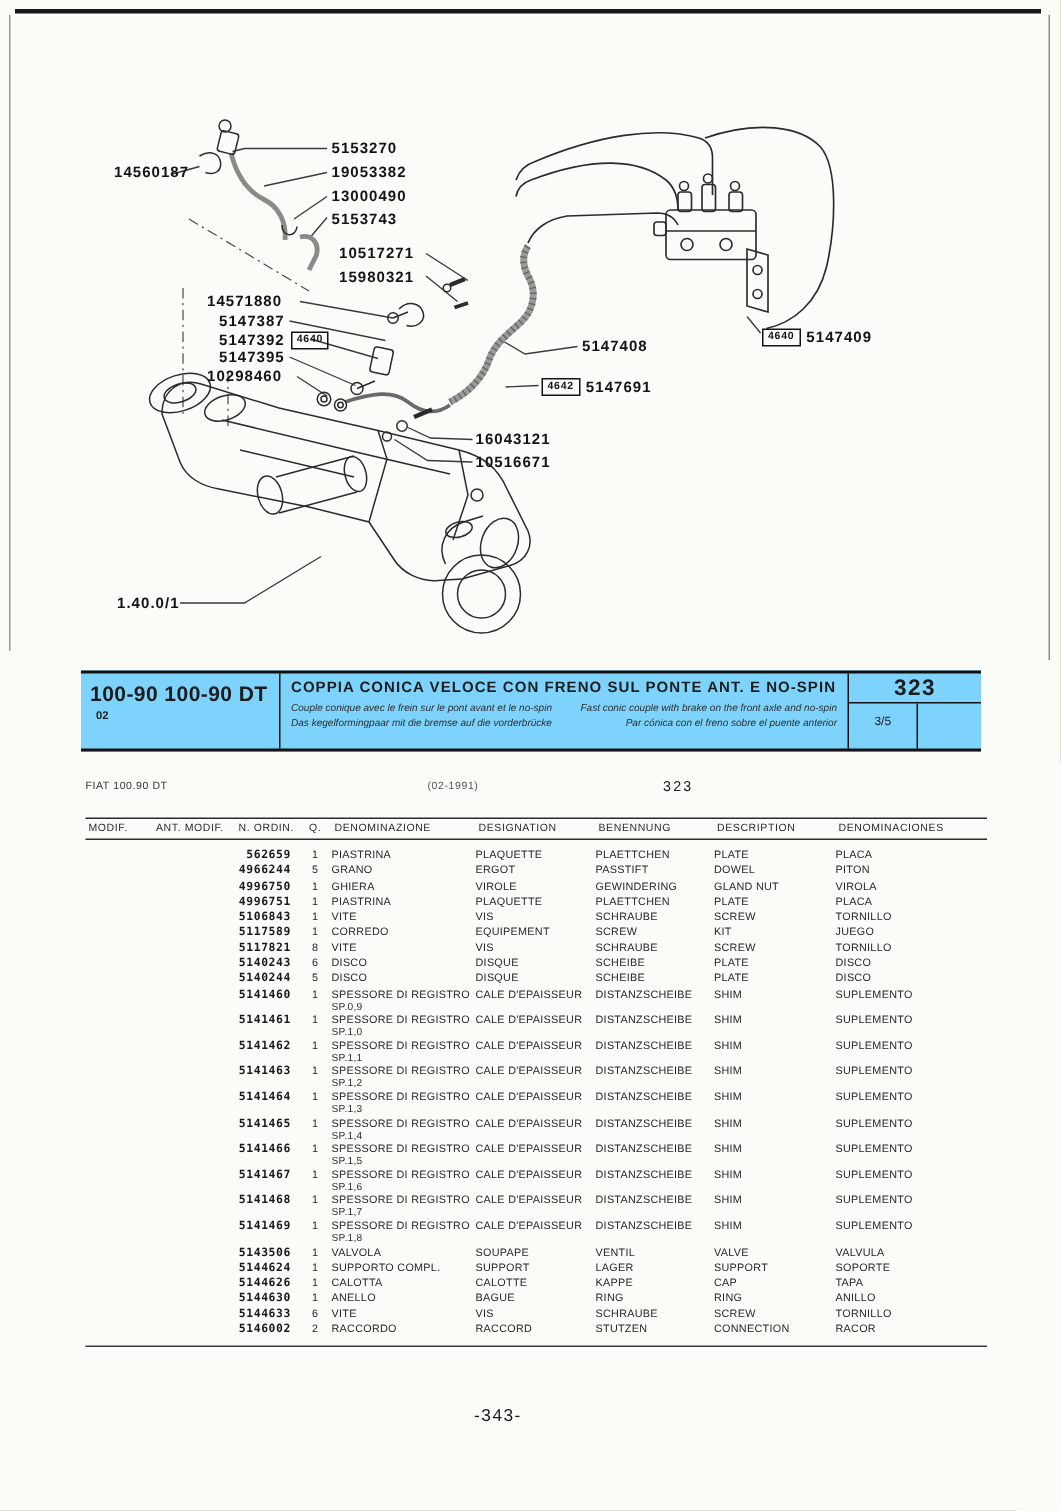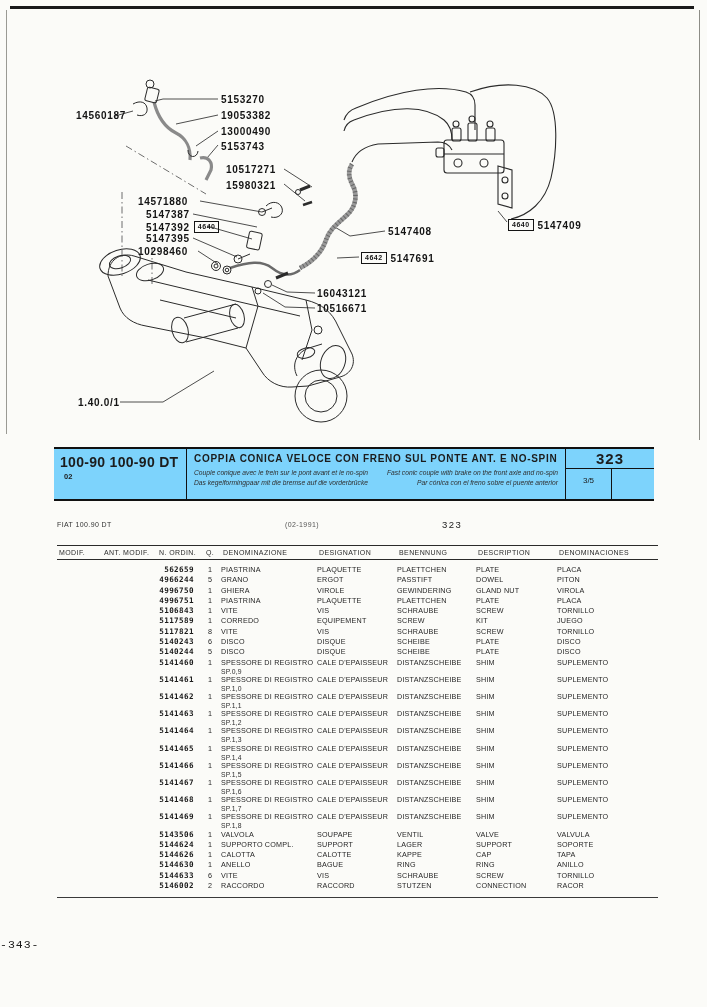--- a/index.html
+++ b/index.html
@@ -52,22 +52,22 @@
   .t-row{display:grid;grid-template-columns:45px 55px 47px 17px 96px 80px 79px 81px 1fr;
       align-items:start;height:10.3px;}
   .t-row.two{height:17.2px;}
   .cell{font-size:7.2px;letter-spacing:0.2px;white-space:nowrap;color:#262626;line-height:8.6px;}
   .c-n{font-family:"DejaVu Sans Mono",monospace;font-weight:bold;font-size:7.6px;
       letter-spacing:0.4px;text-align:right;padding-right:10px;color:#1a1a1a;}
   .c-q{padding-left:4px;}
   .line2{font-size:6.8px;color:#2e2e2e;margin-top:0.4px;}
   .t-bottom-rule{border-top:1px solid #3a3a3a;margin-top:5px;}
 
-  .footer{position:absolute;left:0;top:938px;width:664px;text-align:left;
-      font-family:Liberation Mono, monospace;font-size:11.5px;letter-spacing:1px;color:#1a1a1a;}
+  .footer{position:absolute;left:0;top:938px;width:664px;text-align:center;
+      font-family:Liberation Sans, sans-serif;font-size:11.5px;letter-spacing:1px;color:#1a1a1a;}
 </style>
 </head>
 <body>
 
 <div class="page">
 
   <div class="scan-top"></div>
   <div class="scan-left"></div>
   <div class="scan-right"></div>
 

